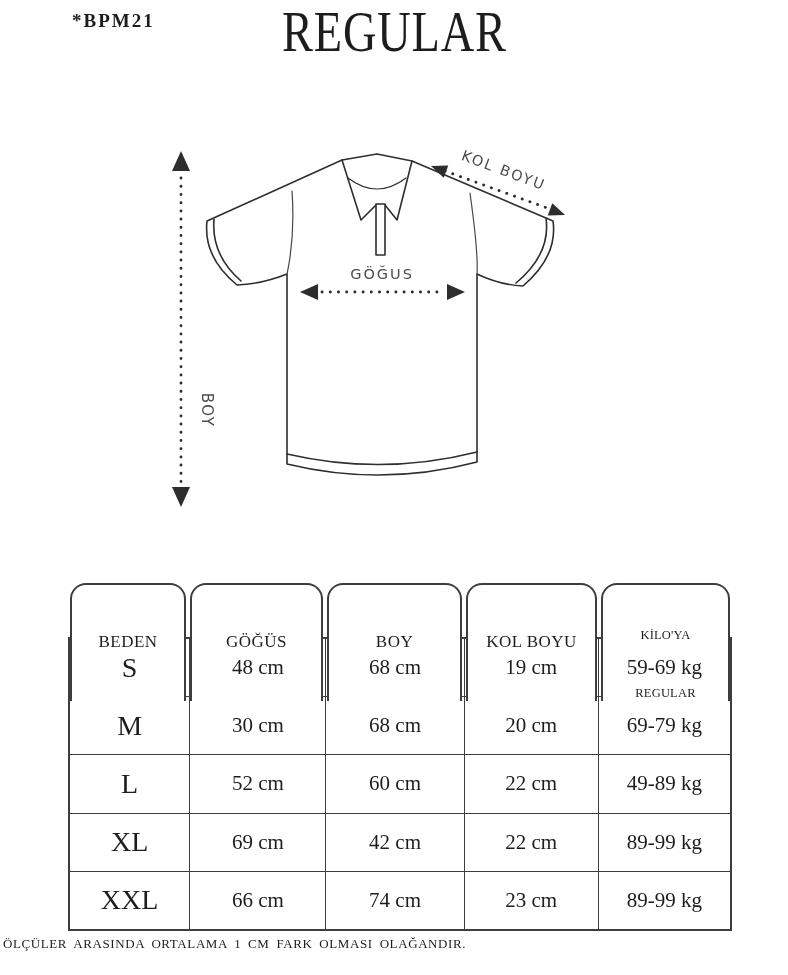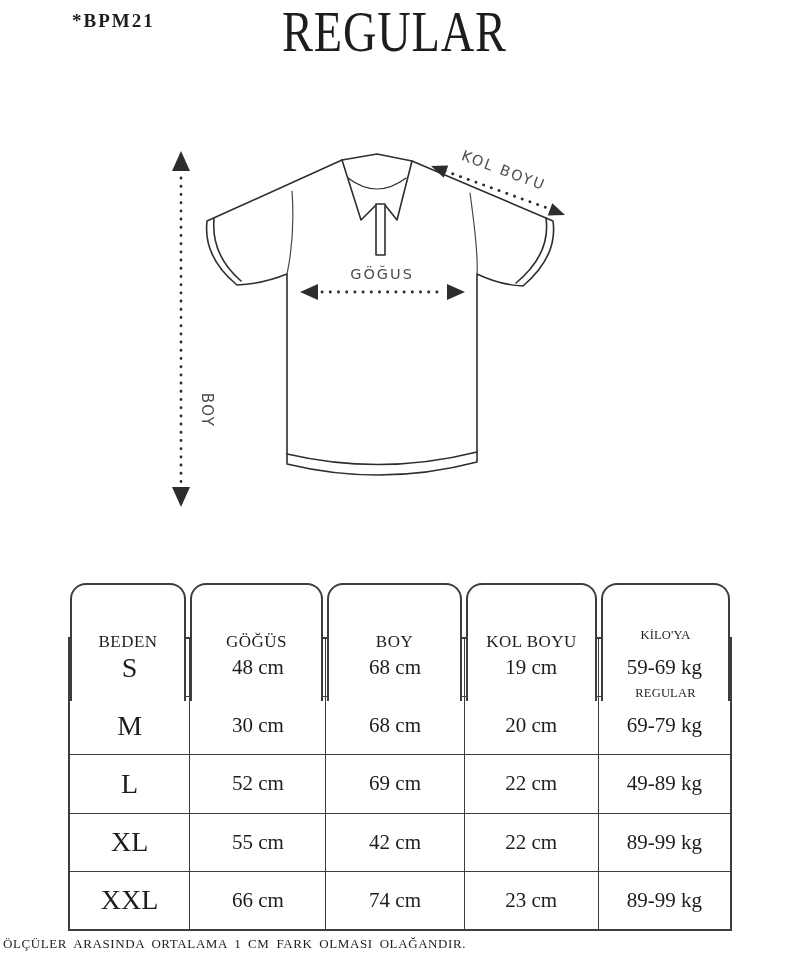--- a/index.html
+++ b/index.html
@@ -141,27 +141,27 @@
     <div class="trow">
       <div class="cell size-cell">M</div>
       <div class="cell">30 cm</div>
       <div class="cell">68 cm</div>
       <div class="cell">20 cm</div>
       <div class="cell">69-79 kg</div>
     </div>
     <div class="trow">
       <div class="cell size-cell">L</div>
       <div class="cell">52 cm</div>
-      <div class="cell">69 cm</div>
+      <div class="cell">60 cm</div>
       <div class="cell">22 cm</div>
       <div class="cell">49-89 kg</div>
     </div>
     <div class="trow">
       <div class="cell size-cell">XL</div>
-      <div class="cell">55 cm</div>
+      <div class="cell">69 cm</div>
       <div class="cell">42 cm</div>
       <div class="cell">22 cm</div>
       <div class="cell">89-99 kg</div>
     </div>
     <div class="trow">
       <div class="cell size-cell">XXL</div>
       <div class="cell">66 cm</div>
       <div class="cell">74 cm</div>
       <div class="cell">23 cm</div>
       <div class="cell">89-99 kg</div>

